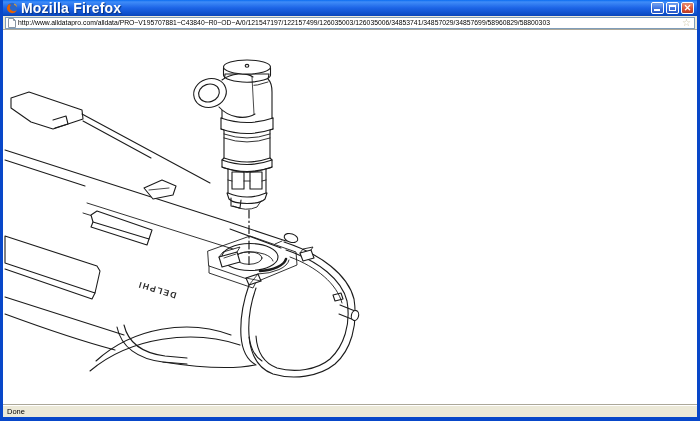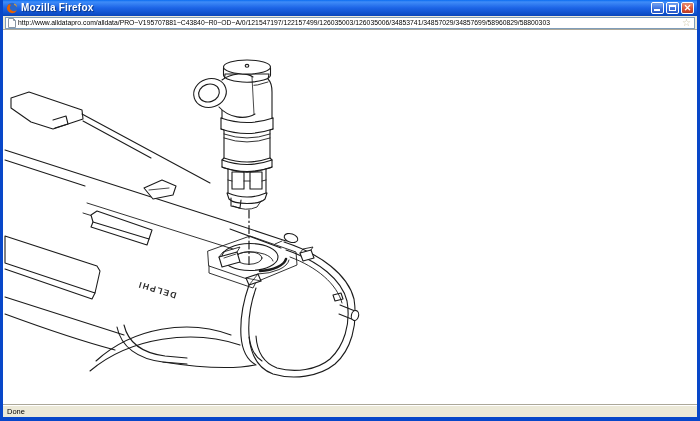--- a/index.html
+++ b/index.html
@@ -11,21 +11,21 @@
     font-family:"Liberation Sans",sans-serif;
     overflow:hidden;
   }
   
   .titlebar{
     height:16px;display:flex;align-items:center;gap:3px;padding:0 2px 0 3px;
     background:linear-gradient(180deg,#0A6CF0 0%,#3F8CF8 12%,#1C64E6 50%,#0C4EC8 88%,#0A45B8 100%);
   }
   .titlebar .ff-icon{width:12px;height:12px;flex:0 0 auto;display:block;}
   .title-text{
-    color:#fff;font-size:10px;font-weight:bold;letter-spacing:.2px;
+    color:#fff;font-size:14px;font-weight:bold;letter-spacing:.2px;
     text-shadow:1px 1px 1px #0A3580;flex:1;white-space:nowrap;overflow:hidden;
     line-height:16px;
   }
   .win-btns{display:flex;gap:2px;align-items:center;padding-right:1px;}
   .win-btn{
     width:13px;height:12px;border-radius:2px;border:1px solid #fff;
     display:flex;align-items:center;justify-content:center;position:relative;
     background:linear-gradient(180deg,#7AA8F4 0%,#3D72DE 55%,#2B5BC8 100%);
     box-shadow:inset 0 0 1px #1a4aa8;
   }

